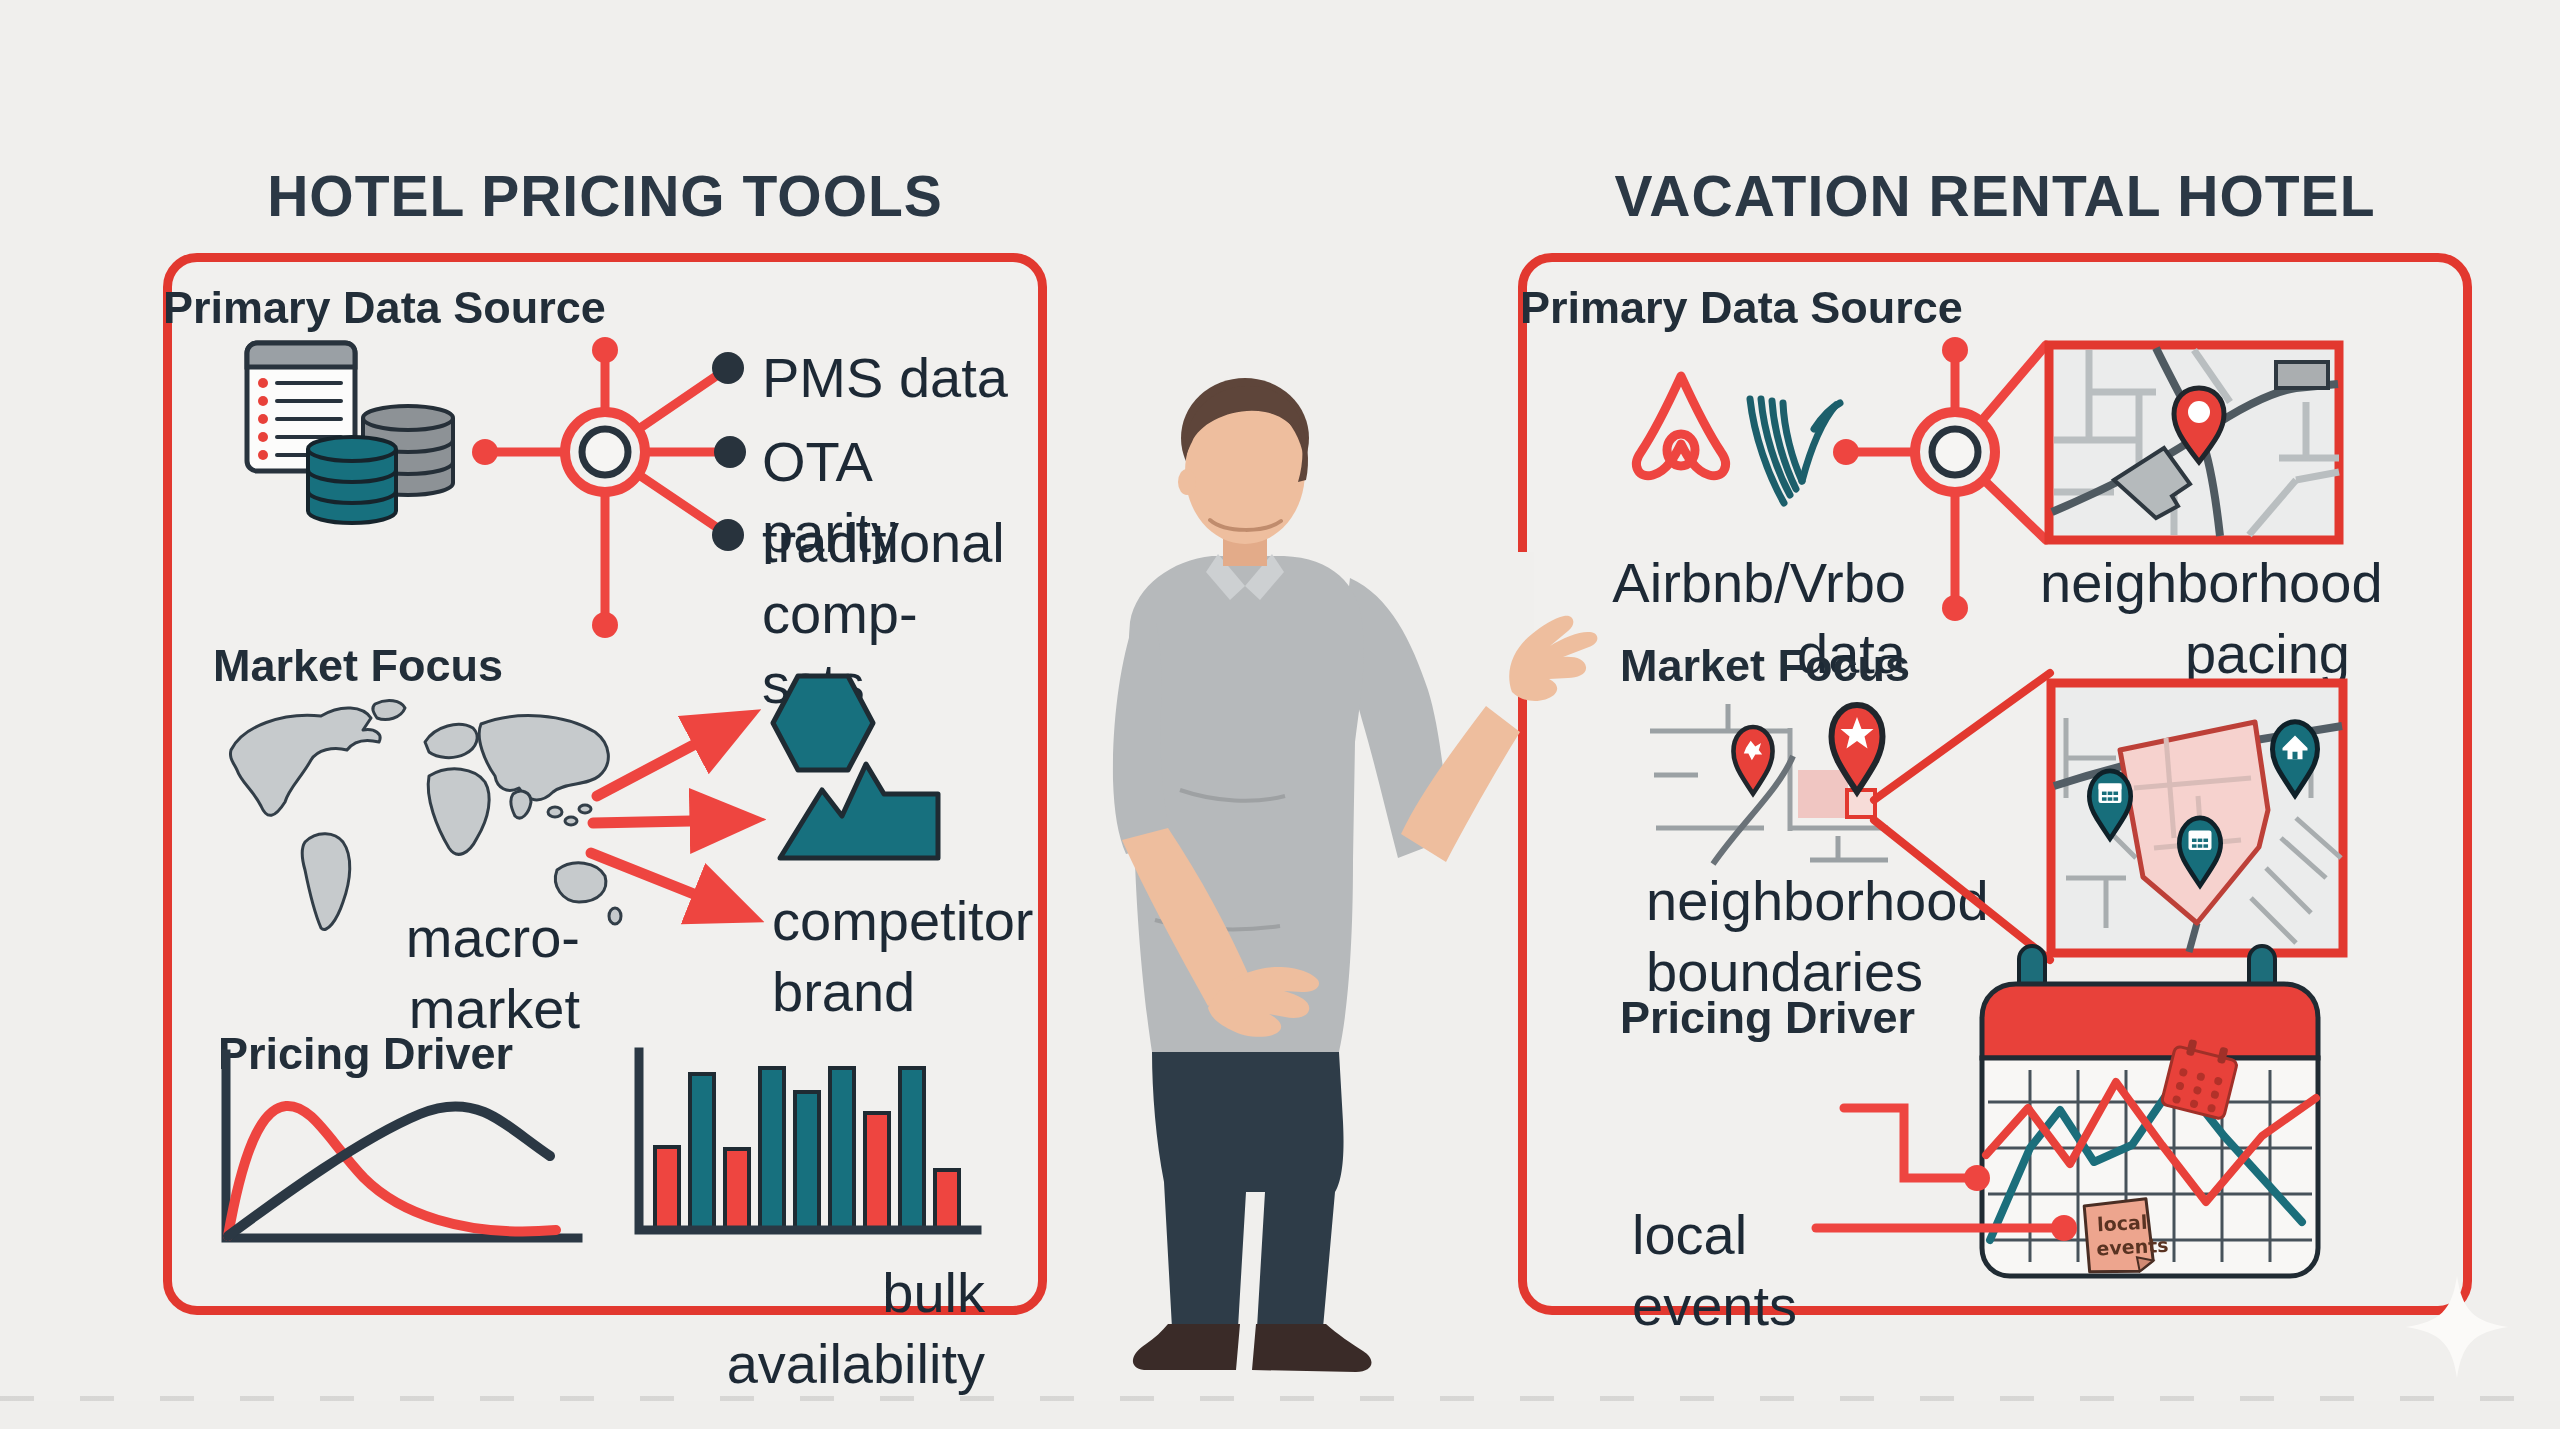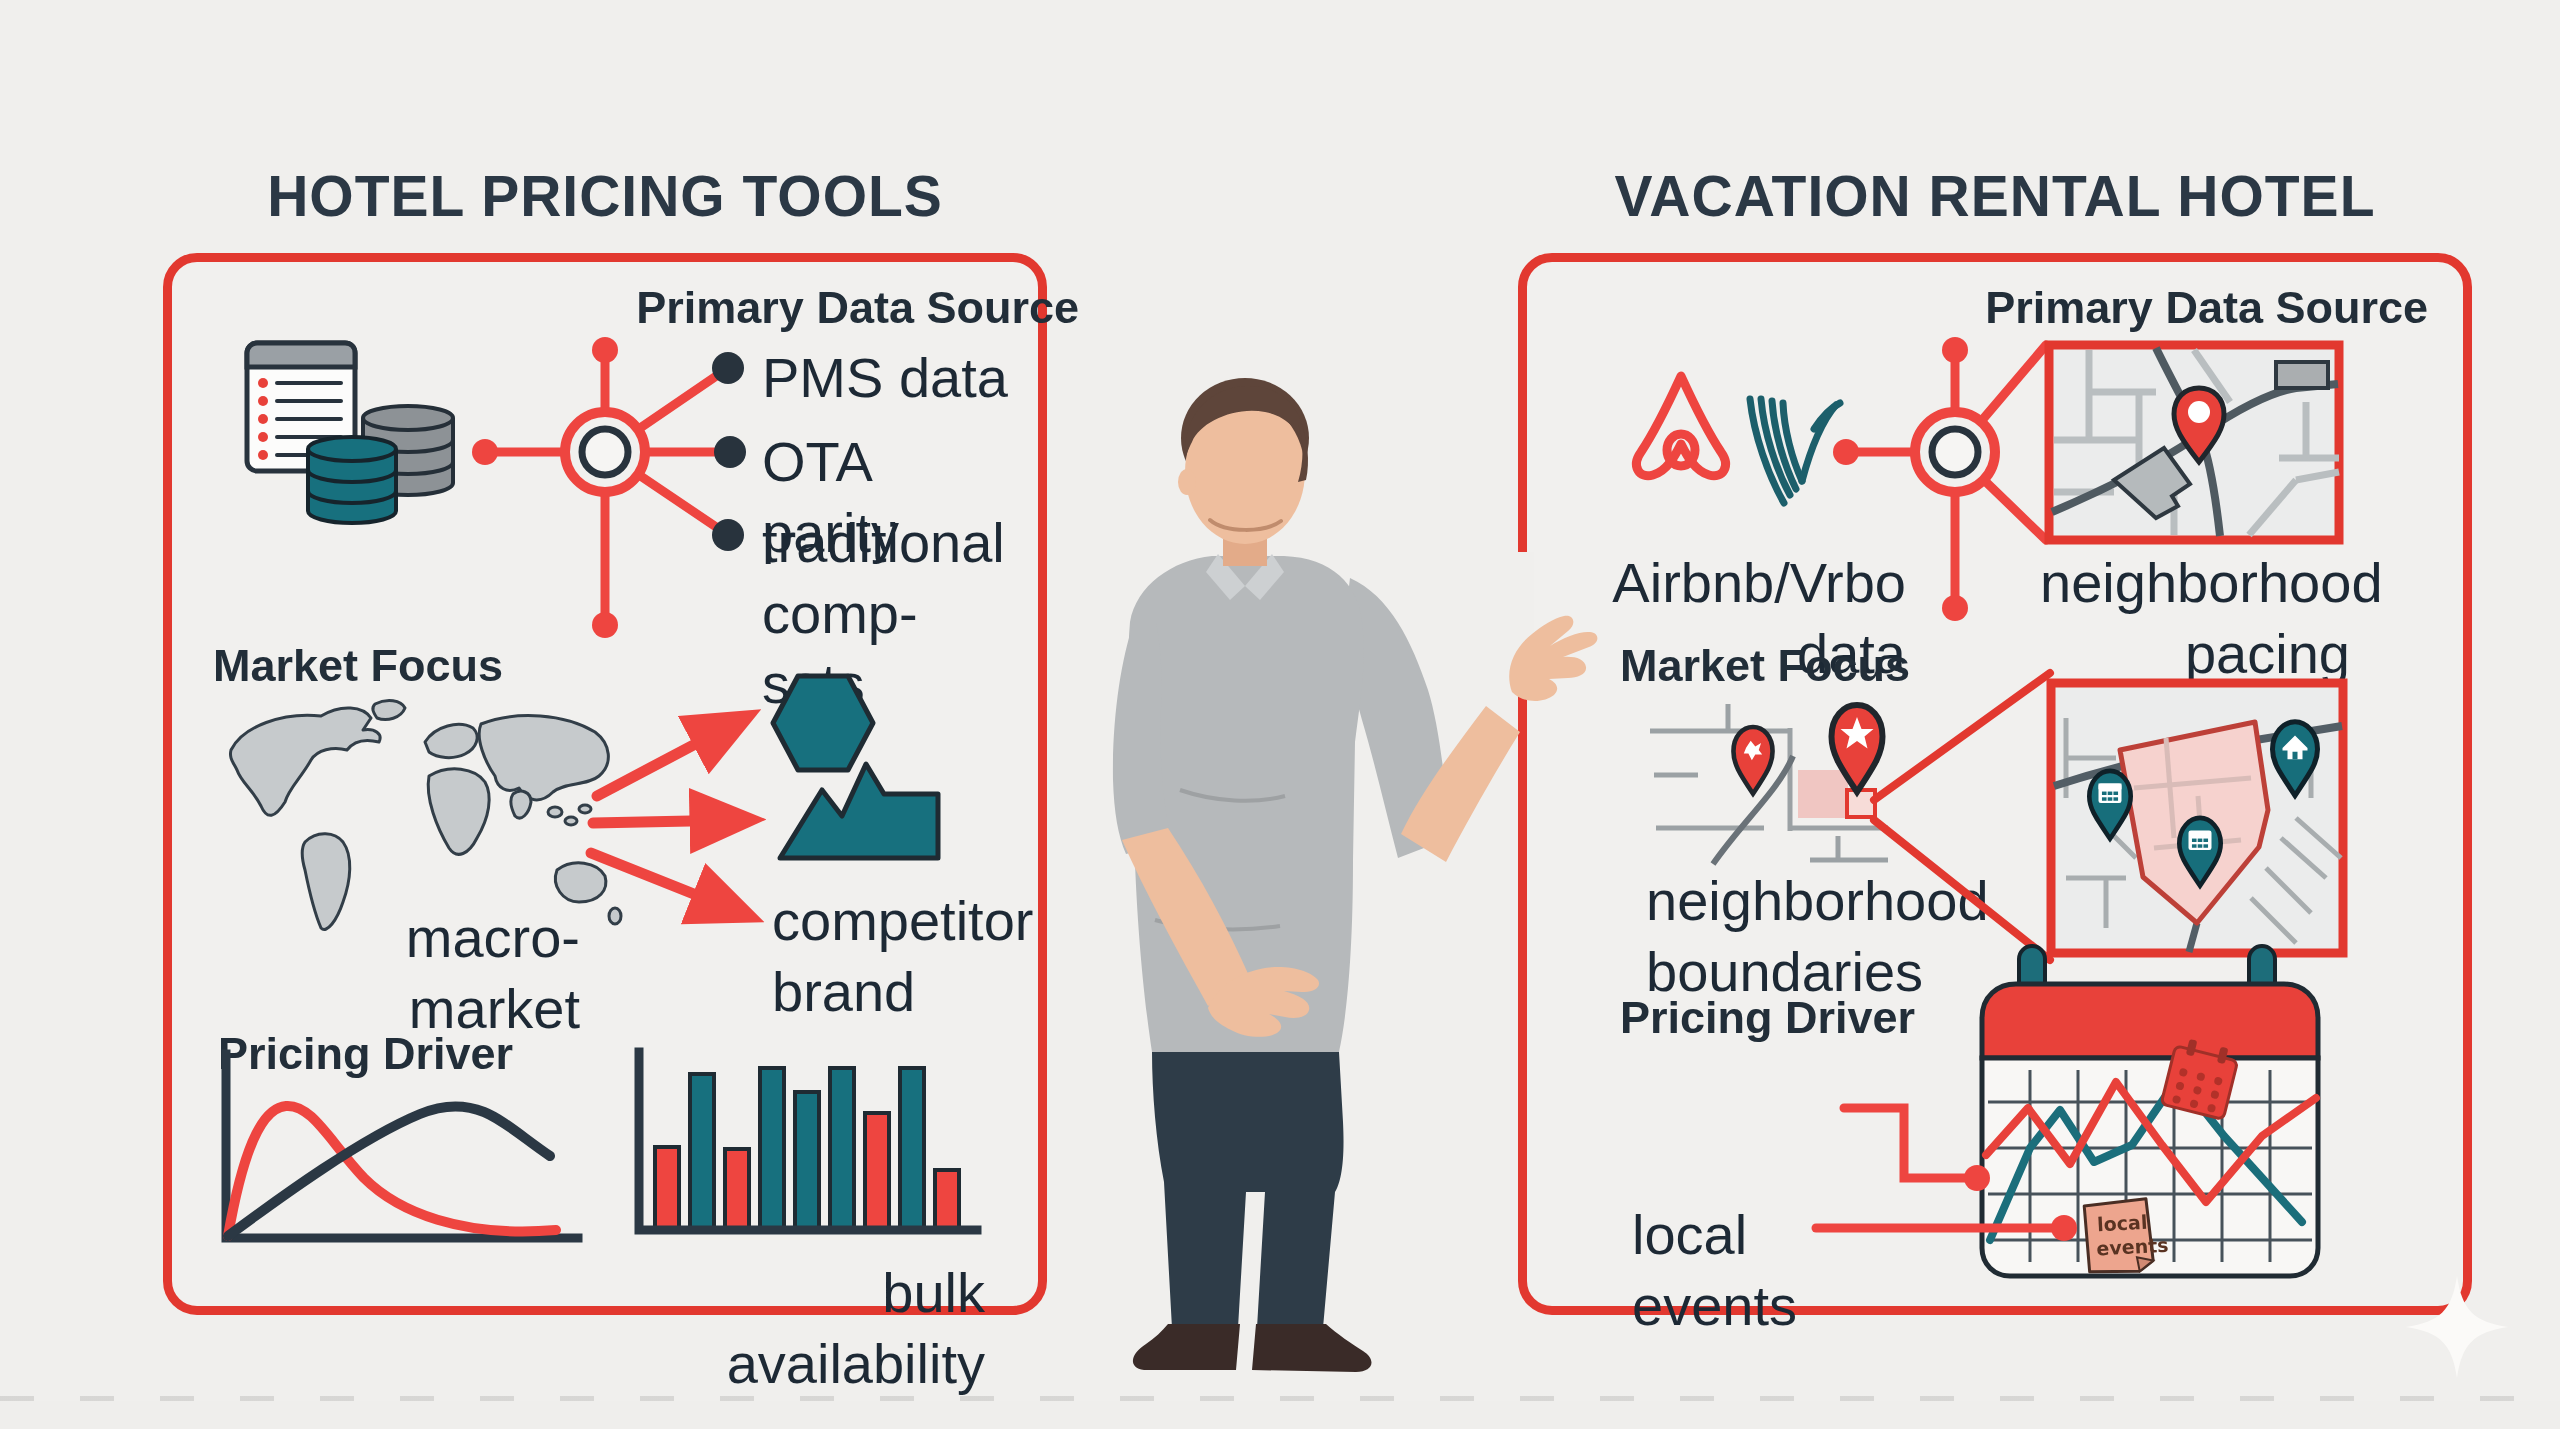--- a/index.html
+++ b/index.html
@@ -2,21 +2,21 @@
 <html><head>
 <meta charset="utf-8">
 <style>
   html,body{margin:0;padding:0;background:#efeeec;}
   .canvas{position:relative;width:2560px;height:1401px;background:#f0efed;overflow:hidden;
           font-family:"Liberation Sans", sans-serif;}
   .abs{position:absolute;}
   .title{font-size:57px;font-weight:700;letter-spacing:1px;color:#2b3845;text-align:center;}
   .panel{position:absolute;border:9px solid #e2382f;border-radius:34px;background:#f1f0ee;}
   .heading{font-size:45px;font-weight:700;color:#222e39;}
-  .heading.center{text-align:right;padding-left:32px;}
+  .heading.center{text-align:left;}
   .label{font-size:56px;font-weight:400;line-height:1.26;color:#1d2935;}
   .label.center{text-align:right;}
   svg{display:block;overflow:visible;}
   .gap-patch{background:#f0efed;}
   .bottom-strip{position:absolute;left:0;bottom:0;width:100%;height:5px;opacity:.45;
     background:repeating-linear-gradient(90deg,#b9b8b6 0 34px,#f0efed 34px 80px);}
 </style>
 </head>
 <body>
 

